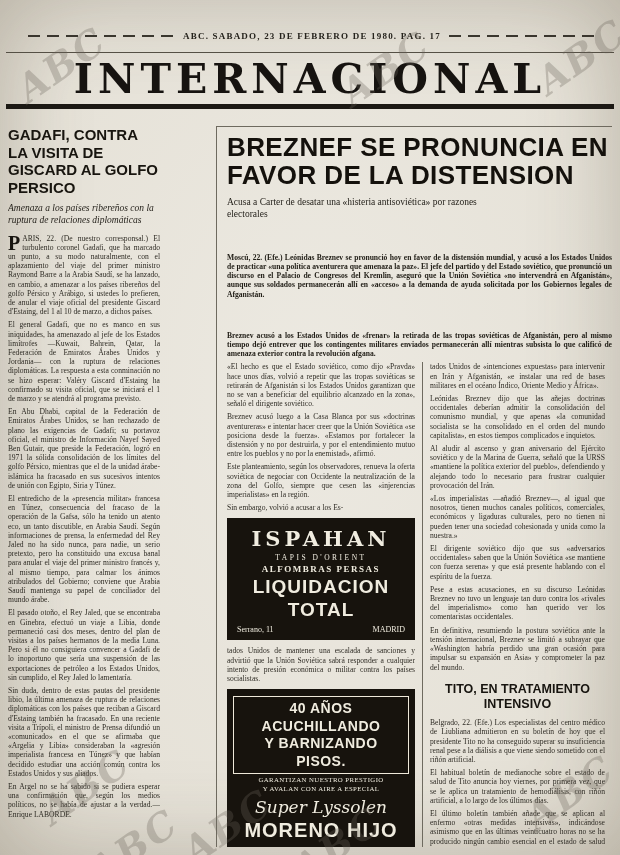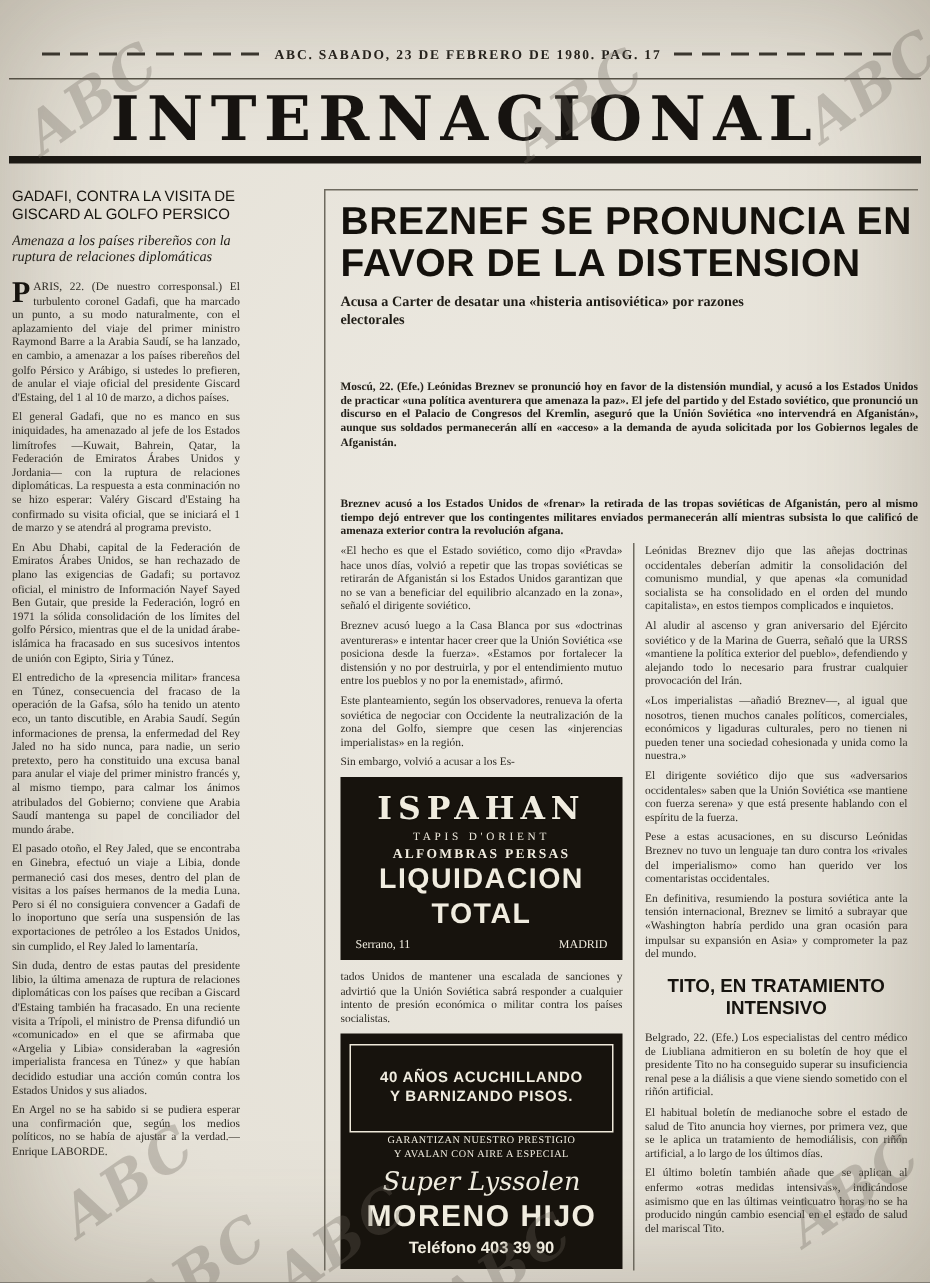--- a/index.html
+++ b/index.html
@@ -22,43 +22,43 @@
   
   .topline { position:absolute; top:31px; left:28px; right:24px; display:flex; align-items:center; gap:8px; z-index:2; }
   .topline .date { font-size:9px; font-weight:700; letter-spacing:1.2px; white-space:nowrap; color:#26231d; }
   .dashes { flex:1; height:2px; background:repeating-linear-gradient(90deg,#3a362e 0 12px, transparent 12px 19px); }
   .rule-thin { position:absolute; top:52px; left:6px; right:6px; height:1px; background:#555045; z-index:2; }
   .section-title { position:absolute; top:55px; left:0; right:0; z-index:2; text-align:center;
     font-family:"DejaVu Serif", serif; font-size:41px; font-weight:700; letter-spacing:5px; color:#161310; }
   .rule-thick { position:absolute; top:104px; left:6px; right:6px; height:5px; background:#1c1914; z-index:2; }
   
   .col-left { position:absolute; top:126px; left:8px; width:152px; height:721px; overflow:hidden; z-index:2; }
-  .col-left h2 { font-family:"Liberation Sans", sans-serif; font-size:10px; line-height:1.18; font-weight:400; color:#18150f; margin-bottom:6px; }
+  .col-left h2 { font-family:"Liberation Sans", sans-serif; font-size:15px; line-height:1.18; font-weight:700; color:#18150f; margin-bottom:6px; }
   .subhead-italic { font-size:9.5px; font-style:italic; font-weight:400; line-height:1.25; margin-bottom:7px; color:#201d17; }
   .body p { font-size:7.6px; line-height:9.2px; text-align:justify; margin-bottom:4px; color:#2e2b24; }
   .dropcap p:first-child::first-letter { float:left; font-size:20px; line-height:16px; font-weight:700; padding:1px 2px 0 0; color:#17140f; }
   
   .main-art { position:absolute; top:126px; left:216px; width:396px; height:721px; overflow:hidden; z-index:2;
     border-left:1px solid #6e6a5f; border-top:1px solid #6e6a5f; padding:7px 0 0 10px; }
   .main-headline { font-family:"Liberation Sans", sans-serif; font-size:26px; line-height:1.06; font-weight:700; letter-spacing:.4px; color:#14110c; }
-  .main-subhead { font-size:9.5px; font-weight:700; line-height:1.3; margin:7px 0 6px; width:280px; color:#201d17; }
+  .main-subhead { font-size:9.5px; font-weight:400; line-height:1.3; margin:7px 0 6px; width:280px; color:#201d17; }
   .lead p { font-weight:700; font-size:7.6px; line-height:9.2px; text-align:justify; margin-bottom:3px; color:#232019;margin-top:32px; }
   .cols { display:flex; margin-top:4px; }
   .colA { width:196px; padding-right:7px; border-right:1px solid #6e6a5f; }
   .colB { width:182px; padding-left:7px; }
   
   .ad { background:#17130d; color:#f0ecdf; text-align:center; margin:6px 0; }
   .ispahan { padding:8px 6px 6px; }
   .isp-name { font-family:"DejaVu Serif", serif; font-size:21px; font-weight:700; letter-spacing:4px; text-shadow:0 0 1px #000; }
   .isp-tag1 { font-size:7.5px; letter-spacing:2.5px; margin-top:2px; }
   .isp-tag2 { font-size:9px; font-weight:700; letter-spacing:1.5px; margin-top:2px; }
   .isp-big  { font-family:"Liberation Sans", sans-serif; font-size:19px; font-weight:700; letter-spacing:1px; line-height:1.05; margin-top:3px; }
   .isp-addr { display:flex; justify-content:space-between; font-size:8px; margin-top:5px; padding:0 4px; }
   .moreno { padding:7px 6px 8px; }
-  .mor-frame { border:1px solid #efe9da; padding:16px 4px; font-family:"Liberation Sans", sans-serif; font-weight:700; font-size:10px; line-height:1.25; letter-spacing:.5px; }
+  .mor-frame { border:1px solid #efe9da; padding:3px 4px; font-family:"Liberation Sans", sans-serif; font-weight:700; font-size:14px; line-height:1.25; letter-spacing:.5px; }
   .mor-small { font-size:6.8px; letter-spacing:.4px; margin-top:2px; }
   .mor-script { font-family:"DejaVu Serif", serif; font-style:italic; font-size:17px; margin-top:5px; }
   .mor-brand { font-family:"Liberation Sans", sans-serif; font-weight:700; font-size:20px; letter-spacing:1px; margin-top:2px; }
   .mor-phone { font-family:"Liberation Sans", sans-serif; font-weight:700; font-size:11px; margin-top:3px; }
   
   .tito-head { font-family:"Liberation Sans", sans-serif; font-weight:700; font-size:12.5px; line-height:1.22; text-align:center; margin:10px 0 6px; color:#17140f; }
 </style>
 </head>
 <body>
 
@@ -141,20 +141,21 @@
           <div class="mor-small">GARANTIZAN NUESTRO PRESTIGIO</div>
           <div class="mor-small">Y AVALAN CON AIRE A ESPECIAL</div>
           <div class="mor-script">Super Lyssolen</div>
           <div class="mor-brand">MORENO HIJO</div>
           <div class="mor-phone">Teléfono 403 39 90</div>
         </div>
       </div>
 
       <div class="colB">
         <div class="body">
+            <p>tados Unidos de «intenciones expuestas» para intervenir en Irán y Afganistán, «e instalar una red de bases militares en el océano Índico, Oriente Medio y África».</p>
             <p>Leónidas Breznev dijo que las añejas doctrinas occidentales deberían admitir la consolidación del comunismo mundial, y que apenas «la comunidad socialista se ha consolidado en el orden del mundo capitalista», en estos tiempos complicados e inquietos.</p>
             <p>Al aludir al ascenso y gran aniversario del Ejército soviético y de la Marina de Guerra, señaló que la URSS «mantiene la política exterior del pueblo», defendiendo y alejando todo lo necesario para frustrar cualquier provocación del Irán.</p>
             <p>«Los imperialistas —añadió Breznev—, al igual que nosotros, tienen muchos canales políticos, comerciales, económicos y ligaduras culturales, pero no tienen ni pueden tener una sociedad cohesionada y unida como la nuestra.»</p>
             <p>El dirigente soviético dijo que sus «adversarios occidentales» saben que la Unión Soviética «se mantiene con fuerza serena» y que está presente hablando con el espíritu de la fuerza.</p>
             <p>Pese a estas acusaciones, en su discurso Leónidas Breznev no tuvo un lenguaje tan duro contra los «rivales del imperialismo» como han querido ver los comentaristas occidentales.</p>
             <p>En definitiva, resumiendo la postura soviética ante la tensión internacional, Breznev se limitó a subrayar que «Washington habría perdido una gran ocasión para impulsar su expansión en Asia» y comprometer la paz del mundo.</p>
           </div>
 
         <h3 class="tito-head">
           <span>TITO, EN TRATAMIENTO</span><br>

